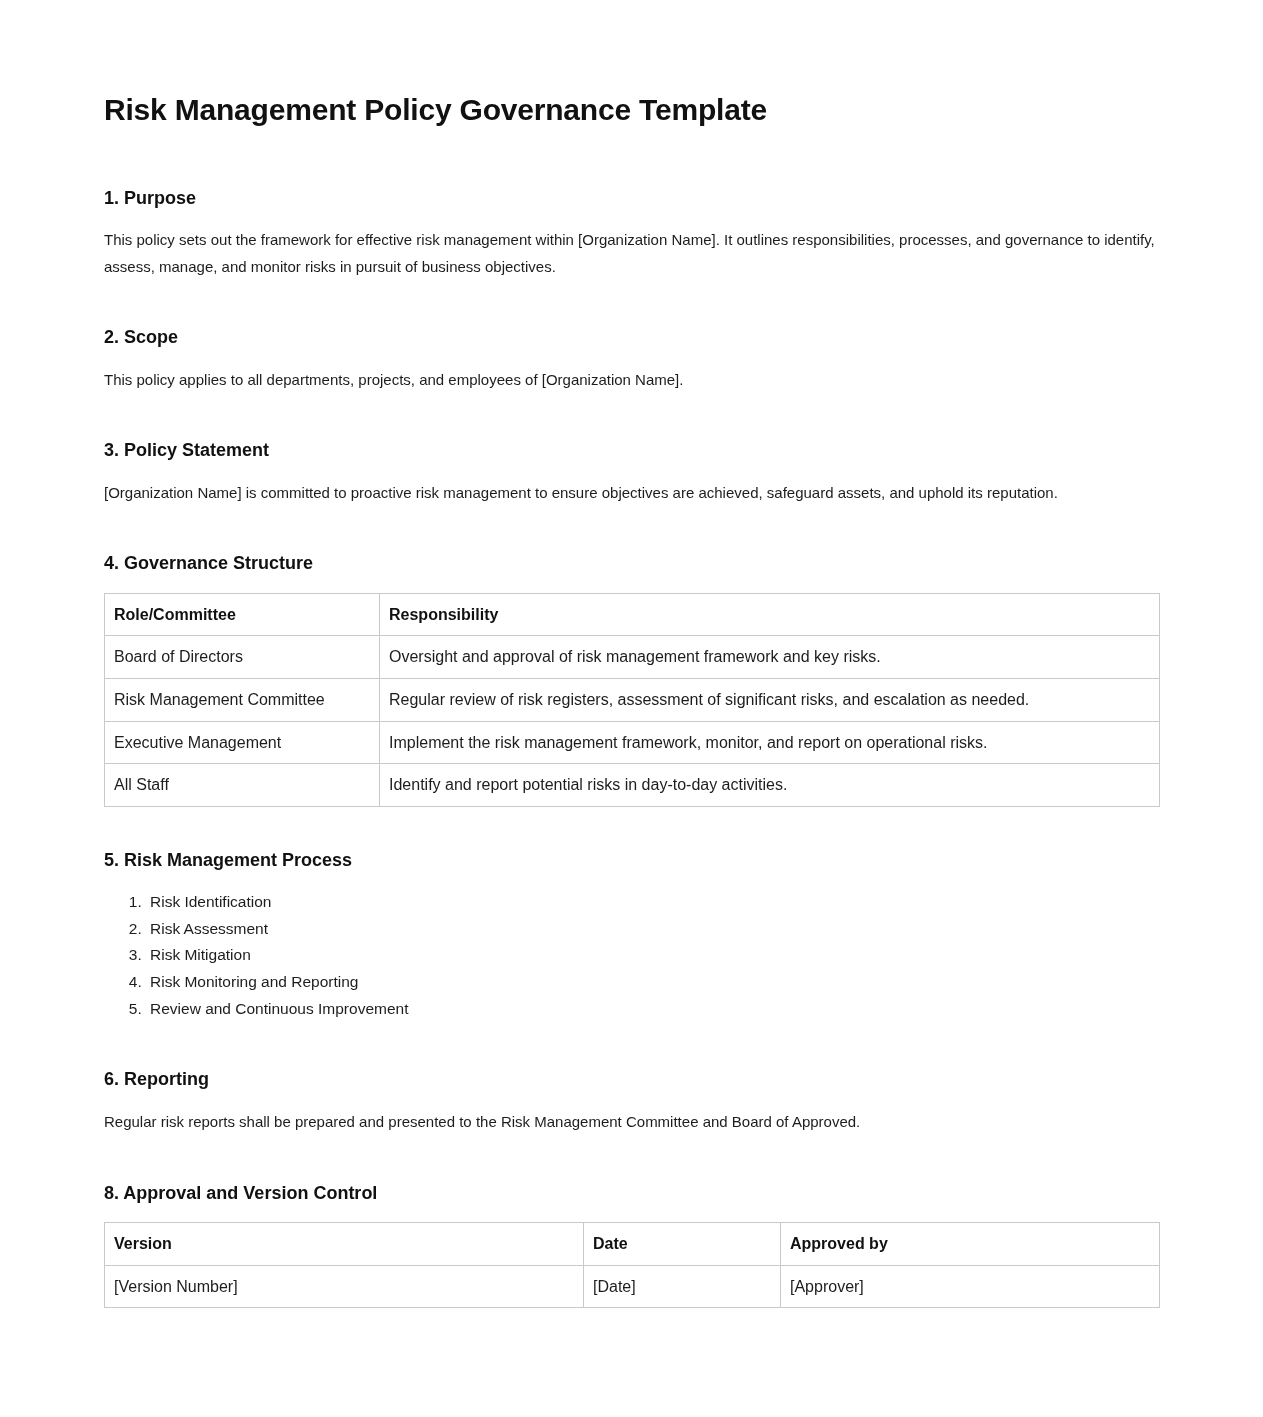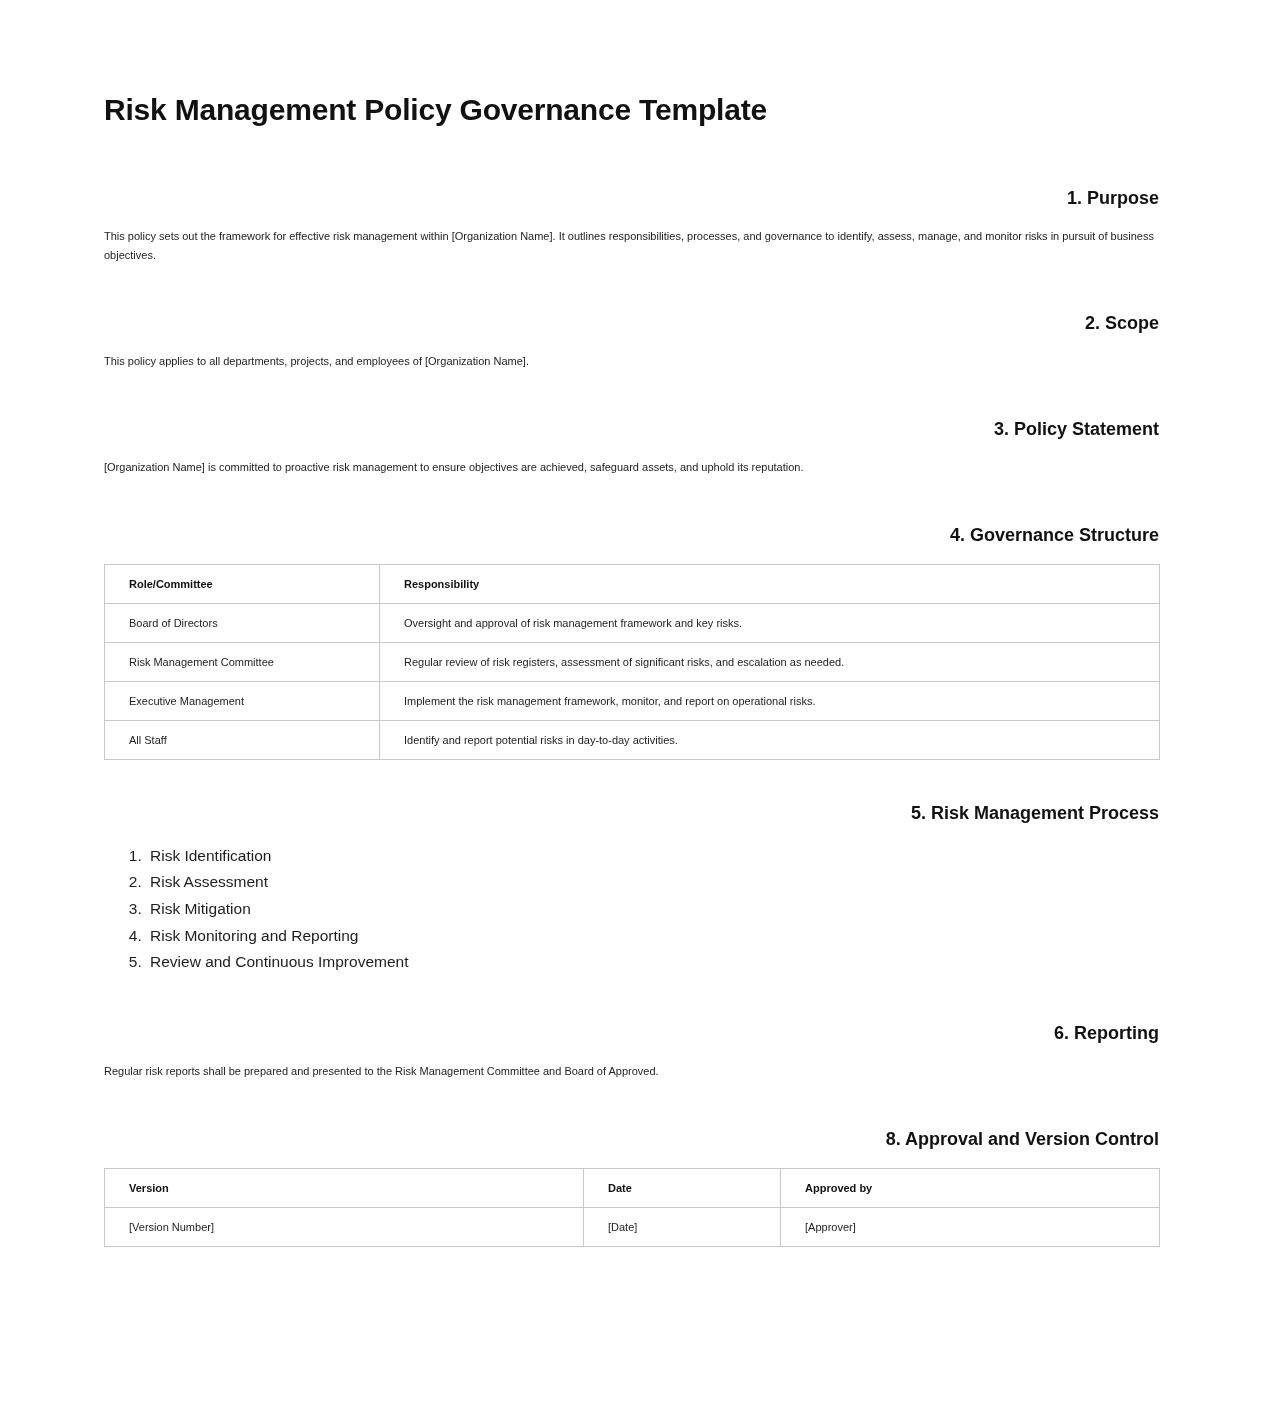--- a/index.html
+++ b/index.html
@@ -33,25 +33,24 @@
   .section {
     margin: 0;
   }
 
   h2.section-heading {
     font-size: 18px;
     font-weight: 700;
     color: #111111;
     margin: 0 0 17px 0;
     line-height: 1.3;
-    text-align: right;
   }
 
   p.body-text {
-    font-size: 11px;
+    font-size: 15px;
     line-height: 1.78;
     color: #1d1d1d;
     margin: 0;
     max-width: 1055px;
   }
 
   .section + .section {
     margin-top: 46px;
   }
 
@@ -77,23 +76,23 @@
     border-collapse: collapse;
     width: 1055px;
     margin: 4px 0 0 0;
     table-layout: fixed;
   }
   table.doc-table th,
   table.doc-table td {
     border: 1px solid #c9c9c9;
     text-align: left;
     vertical-align: middle;
-    padding: 10px 10px 10px 24px;
+    padding: 10px 10px 10px 9px;
     height: 18px;
-    font-size: 11px;
+    font-size: 16px;
     line-height: 1.35;
     color: #1d1d1d;
   }
   table.doc-table th {
     font-weight: 700;
     color: #111111;
   }
 
   
   table#governance-table col.c1 { width: 275px; }

